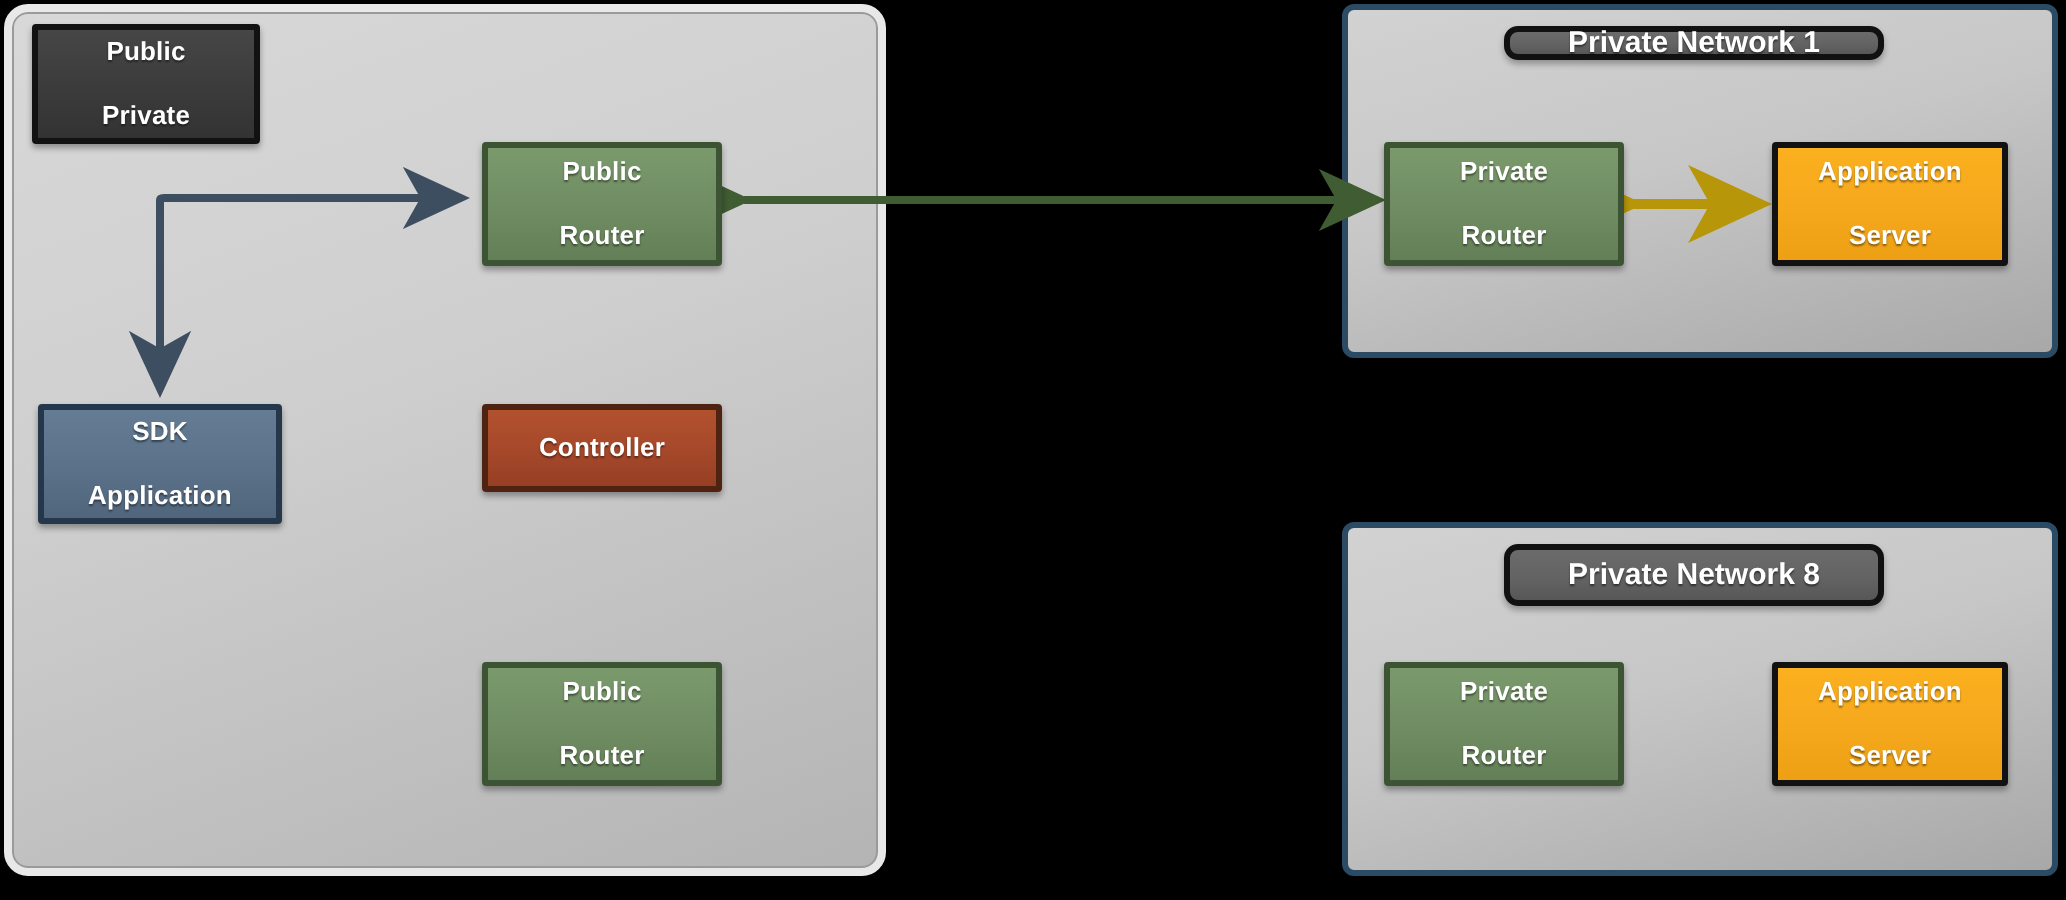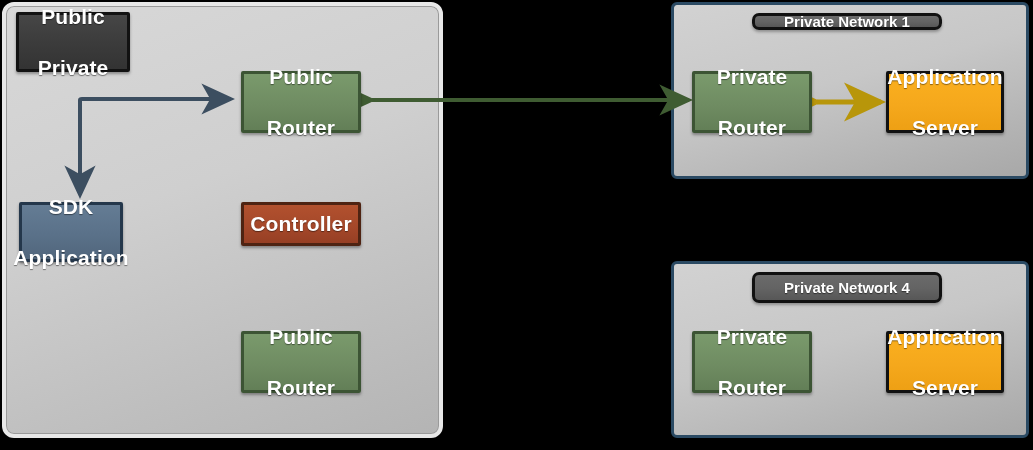--- a/index.html
+++ b/index.html
@@ -53,21 +53,21 @@
   
   .node {
     position: absolute;
     box-sizing: border-box;
     display: flex;
     align-items: center;
     justify-content: center;
     text-align: center;
     color: #ffffff;
     font-weight: bold;
-    font-size: 21px;
+    font-size: 13px;
     line-height: 1.22;
     letter-spacing: 0.1px;
     border-radius: 2px;
     text-shadow: 0 1px 1px rgba(0,0,0,0.45);
     box-shadow: 0 2px 3px rgba(0,0,0,0.35);
     z-index: 3;
   }
   .node span { display: block; padding: 0 4px; }
 
   .node-dark {
@@ -153,21 +153,21 @@
   </svg>
 
   <div class="node node-dark" style="left:16px;  top:12px;  width:114px; height:60px;">
     <span><span>Public</span><br><span>Private</span></span>
   </div>
 
   <div class="node node-green" style="left:241px; top:71px;  width:120px; height:62px;">
     <span><span>Public</span><br><span>Router</span></span>
   </div>
 
-  <div class="node node-slate" style="left:19px;  top:202px; width:104px; height:60px;">
+  <div class="node node-slate" style="left:19px;  top:202px; width:122px; height:60px;">
     <span><span>SDK</span><br><span>Application</span></span>
   </div>
 
   <div class="node node-rust" style="left:241px; top:202px; width:120px; height:44px;">
     <span>Controller</span>
   </div>
 
   <div class="node node-green" style="left:241px; top:331px; width:120px; height:62px;">
     <span><span>Public</span><br><span>Router</span></span>
   </div>
@@ -178,21 +178,21 @@
 
   <div class="node node-green" style="left:692px; top:71px; width:120px; height:62px;">
     <span><span>Private</span><br><span>Router</span></span>
   </div>
 
   <div class="node node-orange" style="left:886px; top:71px; width:118px; height:62px;">
     <span><span>Application</span><br><span>Server</span></span>
   </div>
 
   <div class="net-title" style="left:752px; top:272px; width:190px; height:31px;">
-    <span>Private Network 4</span>
+    <span>Private Network 8</span>
   </div>
 
   <div class="node node-green" style="left:692px; top:331px; width:120px; height:62px;">
     <span><span>Private</span><br><span>Router</span></span>
   </div>
 
   <div class="node node-orange" style="left:886px; top:331px; width:118px; height:62px;">
     <span><span>Application</span><br><span>Server</span></span>
   </div>
 

